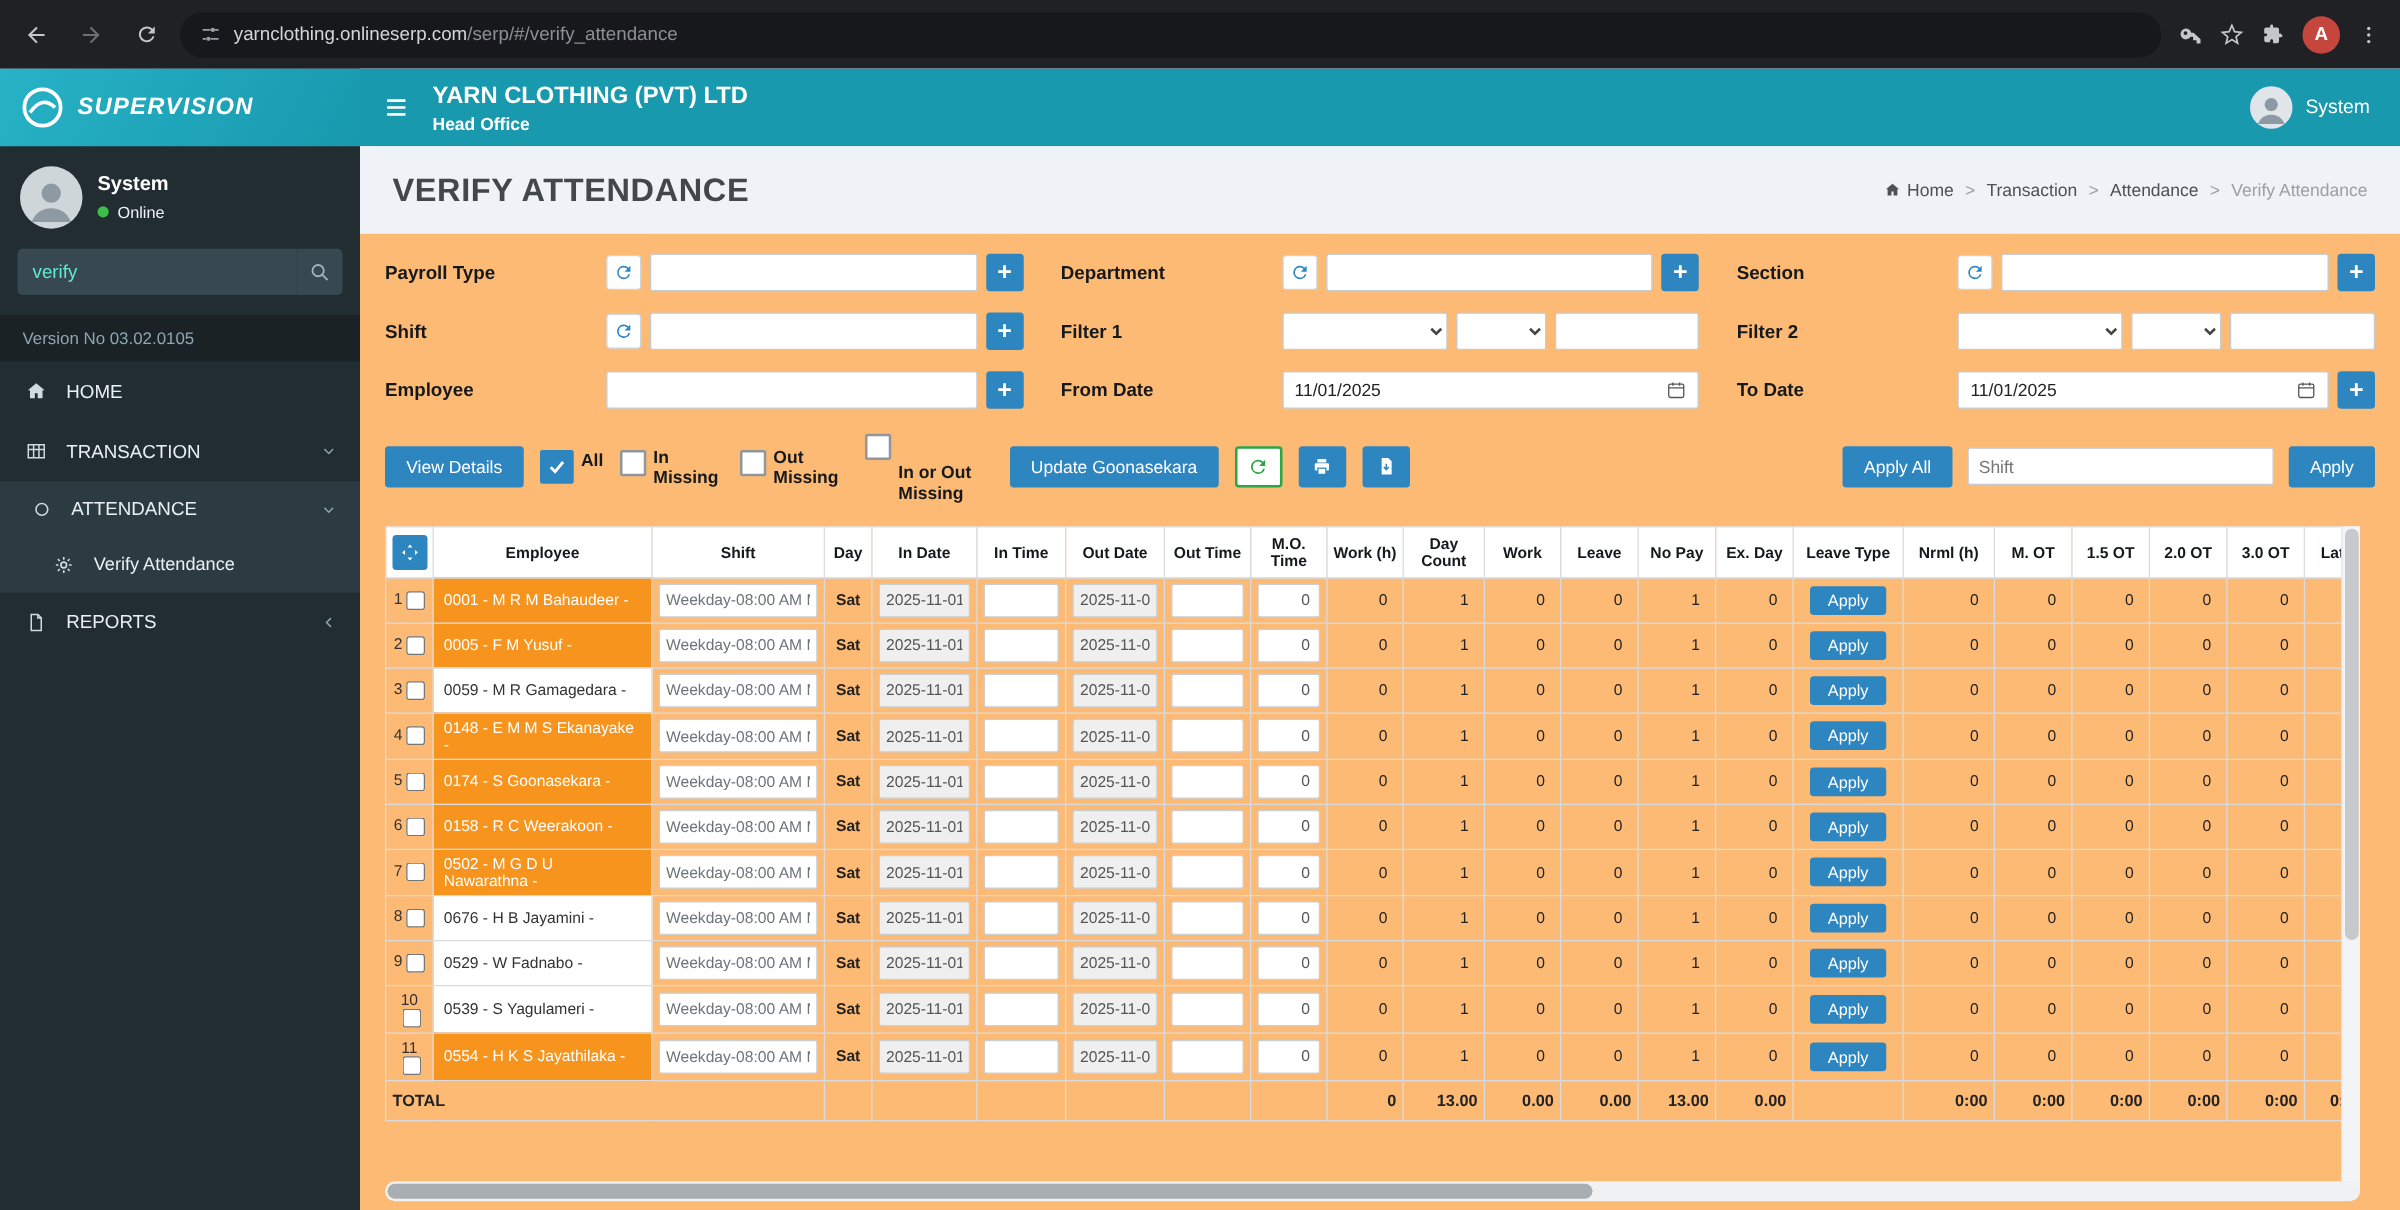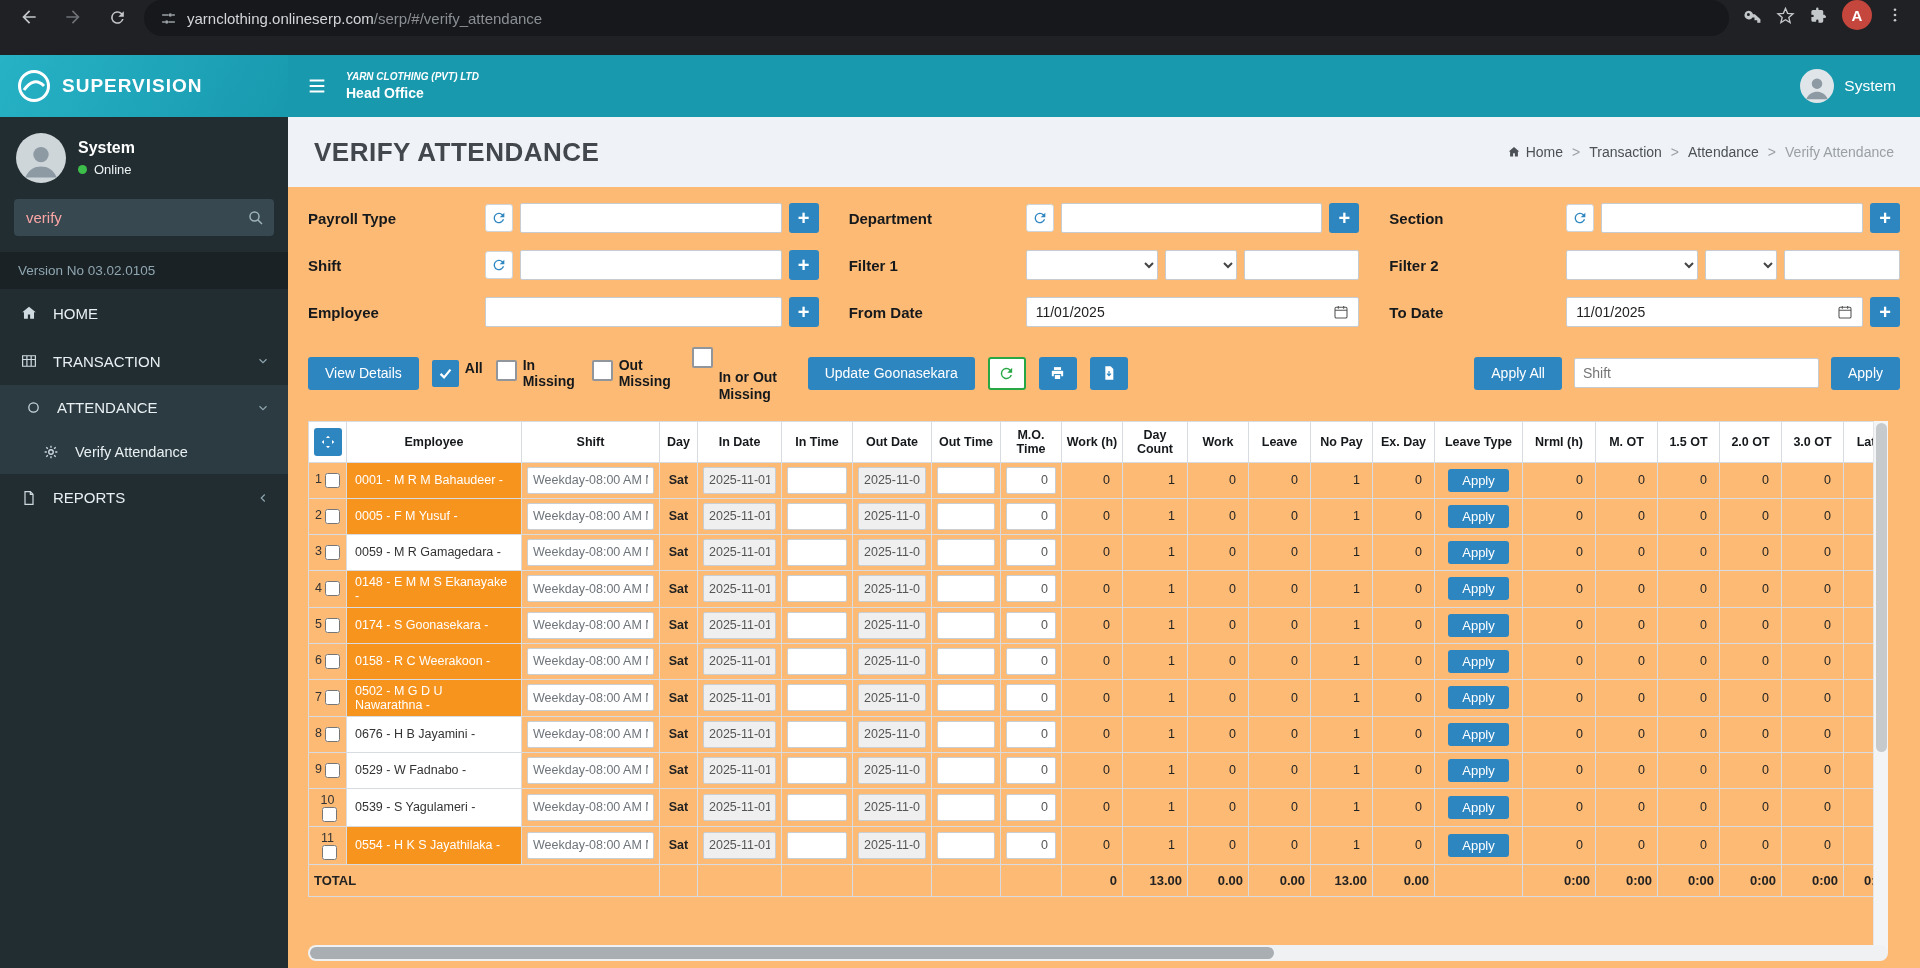--- a/index.html
+++ b/index.html
@@ -1,60 +1,60 @@
 <!DOCTYPE html>
 <html><head>
 <meta charset="utf-8">
 <style>
   *{margin:0;padding:0;box-sizing:border-box;}
   html,body{width:1920px;height:968px;overflow:hidden;background:#fff;
     font-family:"Liberation Sans",sans-serif;}
 
   
-  .chrome{height:55px;background:#202124;display:flex;align-items:flex-start;padding:0 12px;gap:10px;}
+  .chrome{height:55px;background:#202124;display:flex;align-items:center;padding:0 12px;gap:10px;}
   .nav-ico{width:34px;height:34px;border-radius:50%;display:flex;align-items:center;justify-content:center;color:#c4c7ca;background:transparent;border:none;}
   .nav-ico.dim{color:#6d7175;}
   .omnibox{flex:1;height:36px;background:#17181b;border-radius:18px;display:flex;align-items:center;padding:0 16px;gap:10px;font-size:15px;overflow:hidden;}
   .omni-ico{color:#9aa0a6;display:flex;align-items:center;}
   .url-host{color:#d3d6d9;}
   .url-path{color:#8b9095;}
   .chrome-right{display:flex;align-items:center;gap:14px;padding:0 4px;}
   .profile-badge{width:30px;height:30px;border-radius:50%;background:#c5463d;color:#fff;display:flex;align-items:center;justify-content:center;font-size:15px;font-weight:700;}
 
   
   .app{display:flex;height:913px;}
 
   
   .sidebar{width:288px;background:#222d32;display:flex;flex-direction:column;flex-shrink:0;}
-  .brand{height:62px;background:linear-gradient(120deg,#27b2c6,#1899ae);display:flex;align-items:center;gap:10px;padding:0 16px;}
+  .brand{height:62px;background:linear-gradient(120deg,#27b2c6,#1899ae);display:flex;align-items:center;gap:10px;padding:0 16px;font-style:italic;}
   .brand-name{color:#fff;font-size:19px;font-weight:700;letter-spacing:1px;}
   .user-panel{display:flex;gap:12px;padding:16px 16px 8px;align-items:center;}
   .avatar-lg{width:50px;height:50px;border-radius:50%;background:#cfd6da;overflow:hidden;display:flex;align-items:flex-end;justify-content:center;}
   .user-meta{display:flex;flex-direction:column;gap:5px;}
   .user-name{color:#fff;font-size:16px;font-weight:700;}
   .status{color:#eef3f5;font-size:13px;display:flex;align-items:center;gap:7px;}
   .dot{width:9px;height:9px;border-radius:50%;background:#3dbd4a;}
   .search{margin:8px 14px 16px;display:flex;}
-  .search input{flex:1;height:37px;background:#374850;border:none;border-radius:4px 0 0 4px;color:#fca5a5;padding:0 12px;font-size:15px;outline:none;}
+  .search input{flex:1;height:37px;background:#374850;border:none;border-radius:4px 0 0 4px;color:#5eead4;padding:0 12px;font-size:15px;outline:none;}
   .search button{width:44px;background:#374850;border:none;border-radius:0 4px 4px 0;color:#9fb3bc;display:flex;align-items:center;justify-content:center;}
   .version{background:#1a2226;color:#8fa6b0;font-size:13.5px;padding:11px 18px;}
   .menu{display:flex;flex-direction:column;}
   .menu-item{display:flex;align-items:center;gap:13px;padding:15px 18px;color:#e9f0f3;font-size:15px;cursor:pointer;}
   .menu-item .mi-ico{width:22px;display:flex;justify-content:center;color:#cfdbe1;}
   .menu-item .chev{margin-left:auto;color:#8fa6b0;display:flex;}
   .submenu{background:#2c3b41;}
   .submenu .menu-item{padding:14px 18px 14px 22px;}
   .submenu .menu-item.subsub{padding-left:40px;font-size:14.5px;}
 
   
   .main{flex:1;display:flex;flex-direction:column;background:#fff;min-width:0;}
   .topbar{height:62px;background:#1899ae;display:flex;align-items:center;color:#fff;flex-shrink:0;}
   .hamburger{width:58px;height:62px;display:flex;align-items:center;justify-content:center;background:transparent;border:none;color:#fff;}
   .company-block{display:flex;flex-direction:column;gap:3px;}
-  .company{font-size:10px;font-weight:700;font-style:italic;}
+  .company{font-size:19px;font-weight:700;}
   .branch{font-size:14px;font-weight:600;}
   .topbar-right{margin-left:auto;display:flex;align-items:center;gap:10px;padding-right:24px;}
   .avatar-sm{width:34px;height:34px;border-radius:50%;background:#dfe5e8;overflow:hidden;display:flex;align-items:flex-end;justify-content:center;}
   .topbar-user{font-size:15.5px;}
 
   .page-head{height:70px;background:#eff2f6;display:flex;align-items:center;justify-content:space-between;padding:0 26px;flex-shrink:0;}
   .page-title{font-size:26px;font-weight:600;color:#41474d;letter-spacing:.5px;}
   .breadcrumb{display:flex;align-items:center;gap:9px;font-size:14px;}
   .bc-link{color:#4b5156;display:flex;align-items:center;gap:5px;}
   .bc-sep{color:#9aa0a5;}

